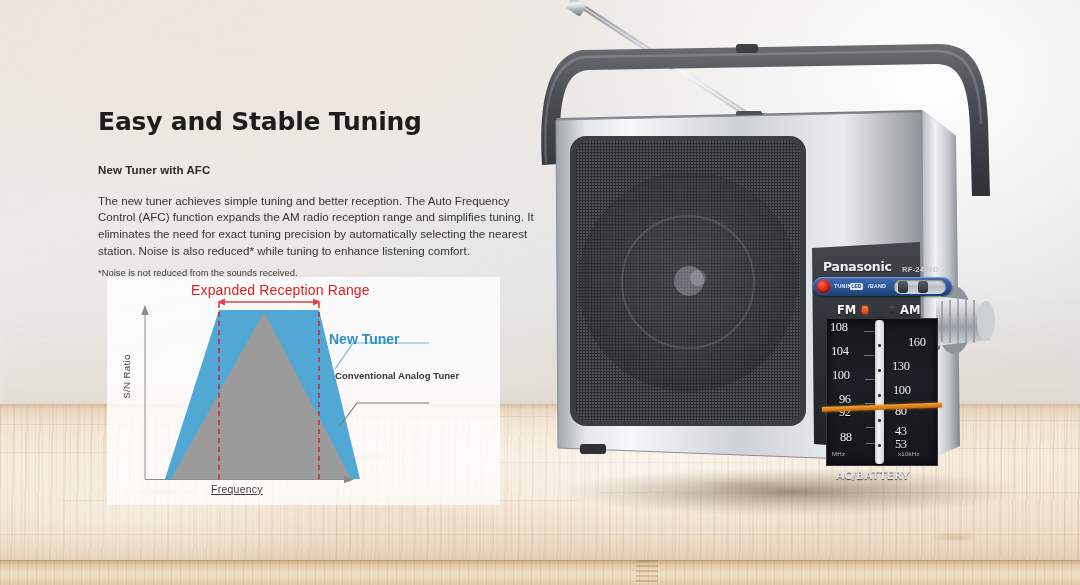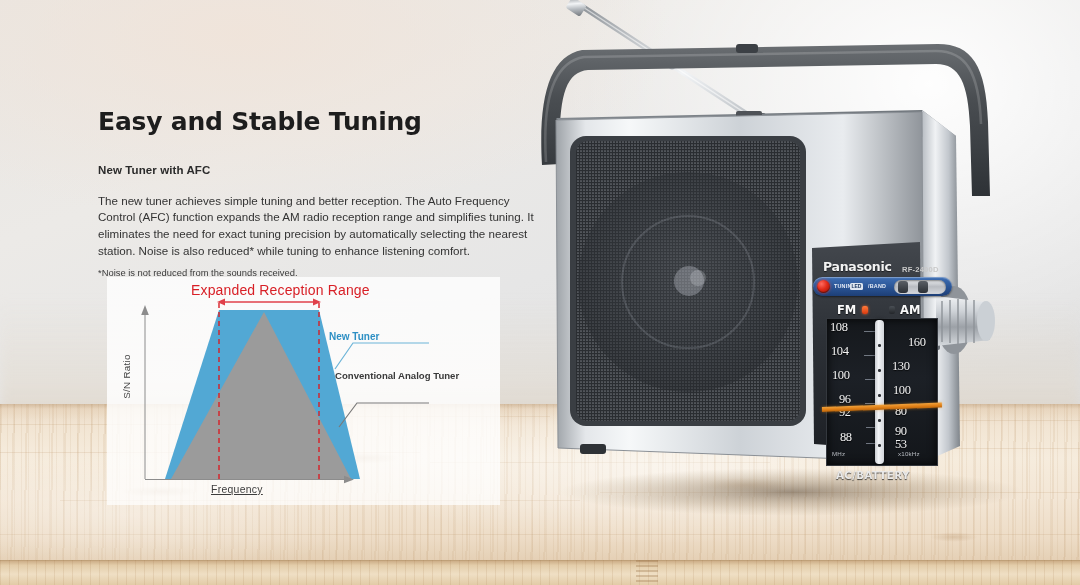--- a/index.html
+++ b/index.html
@@ -96,21 +96,21 @@
     background:linear-gradient(to bottom, rgba(255,255,255,.80) 0%, rgba(255,255,255,.86) 45%, rgba(255,255,255,.72) 100%);
   }
   #chart svg { position:absolute; left:0; top:0; }
   .ch-title {
     position:absolute; left:84px; top:5px;
     font-size:14px; font-weight:normal; color:#d81f26;
     letter-spacing:.15px; white-space:nowrap;
   }
   .ch-legend-new {
     position:absolute; left:222px; top:54px;
-    font-size:10px; font-weight:bold; color:#2d8fc4; white-space:nowrap;
+    font-size:14px; font-weight:bold; color:#2d8fc4; white-space:nowrap;
   }
   .ch-legend-conv {
     position:absolute; left:228px; top:93px;
     font-size:9.6px; font-weight:bold; color:#3a3a3a;
     line-height:12.4px; white-space:nowrap;
   }
   .ch-ylab {
     position:absolute; left:-16px; top:94px; width:70px;
     transform:rotate(-90deg); transform-origin:center center;
     text-align:center; font-size:9.8px; color:#444; letter-spacing:.3px;
@@ -440,21 +440,21 @@
   <div class="sc-line" style="left:345px;top:403px;width:19px;"></div>
   <div class="sc-num" style="left:319px;top:405px;">92</div>
   <div class="sc-line" style="left:346px;top:427px;width:18px;"></div>
   <div class="sc-num" style="left:320px;top:430px;">88</div>
   <div class="sc-line" style="left:346px;top:443px;width:18px;"></div>
 
   <div class="sc-num" style="left:388px;top:335px;">160</div>
   <div class="sc-num" style="left:372px;top:359px;">130</div>
   <div class="sc-num" style="left:373px;top:383px;">100</div>
   <div class="sc-num" style="left:375px;top:404px;">80</div>
-  <div class="sc-num" style="left:375px;top:424px;">90</div>
+  <div class="sc-num" style="left:375px;top:424px;">43</div>
   <div class="sc-num" style="left:375px;top:437px;">53</div>
 
   <div class="dial-strip">
     <div class="strip-dot" style="top:24px;"></div>
     <div class="strip-dot" style="top:49px;"></div>
     <div class="strip-dot" style="top:74px;"></div>
     <div class="strip-dot" style="top:99px;"></div>
     <div class="strip-dot" style="top:124px;"></div>
   </div>
   <div class="dial-pointer"></div>

